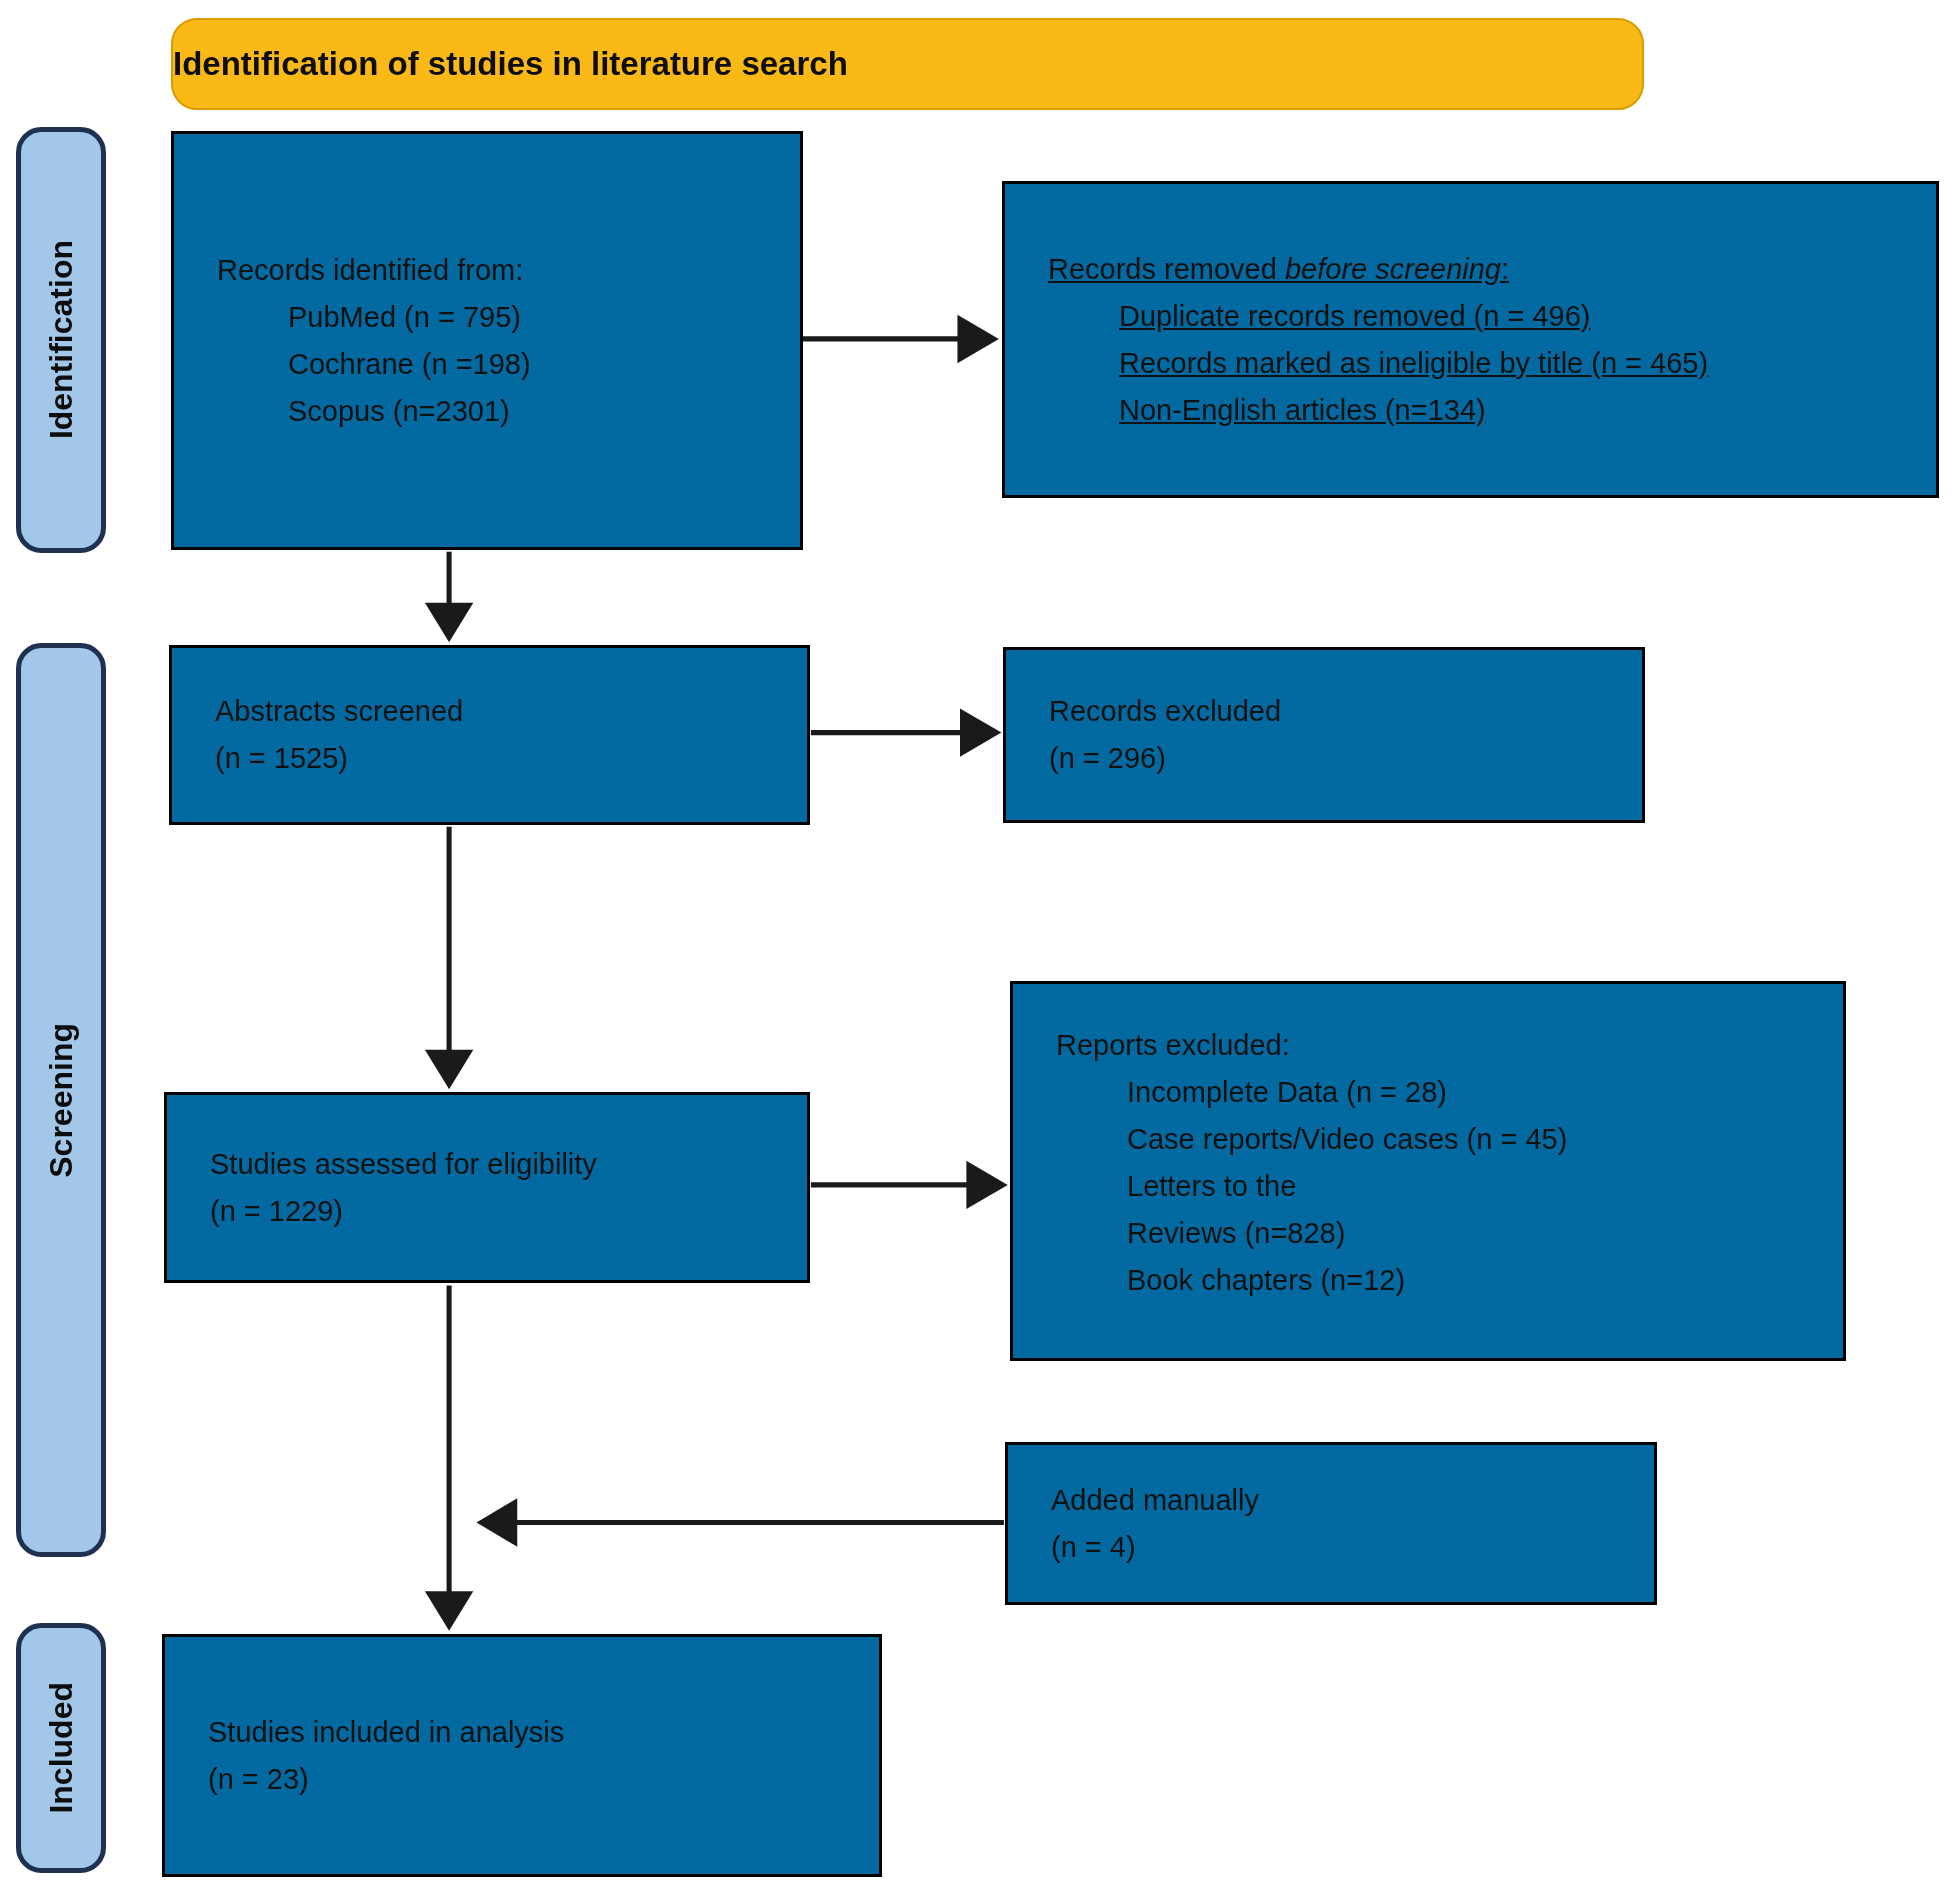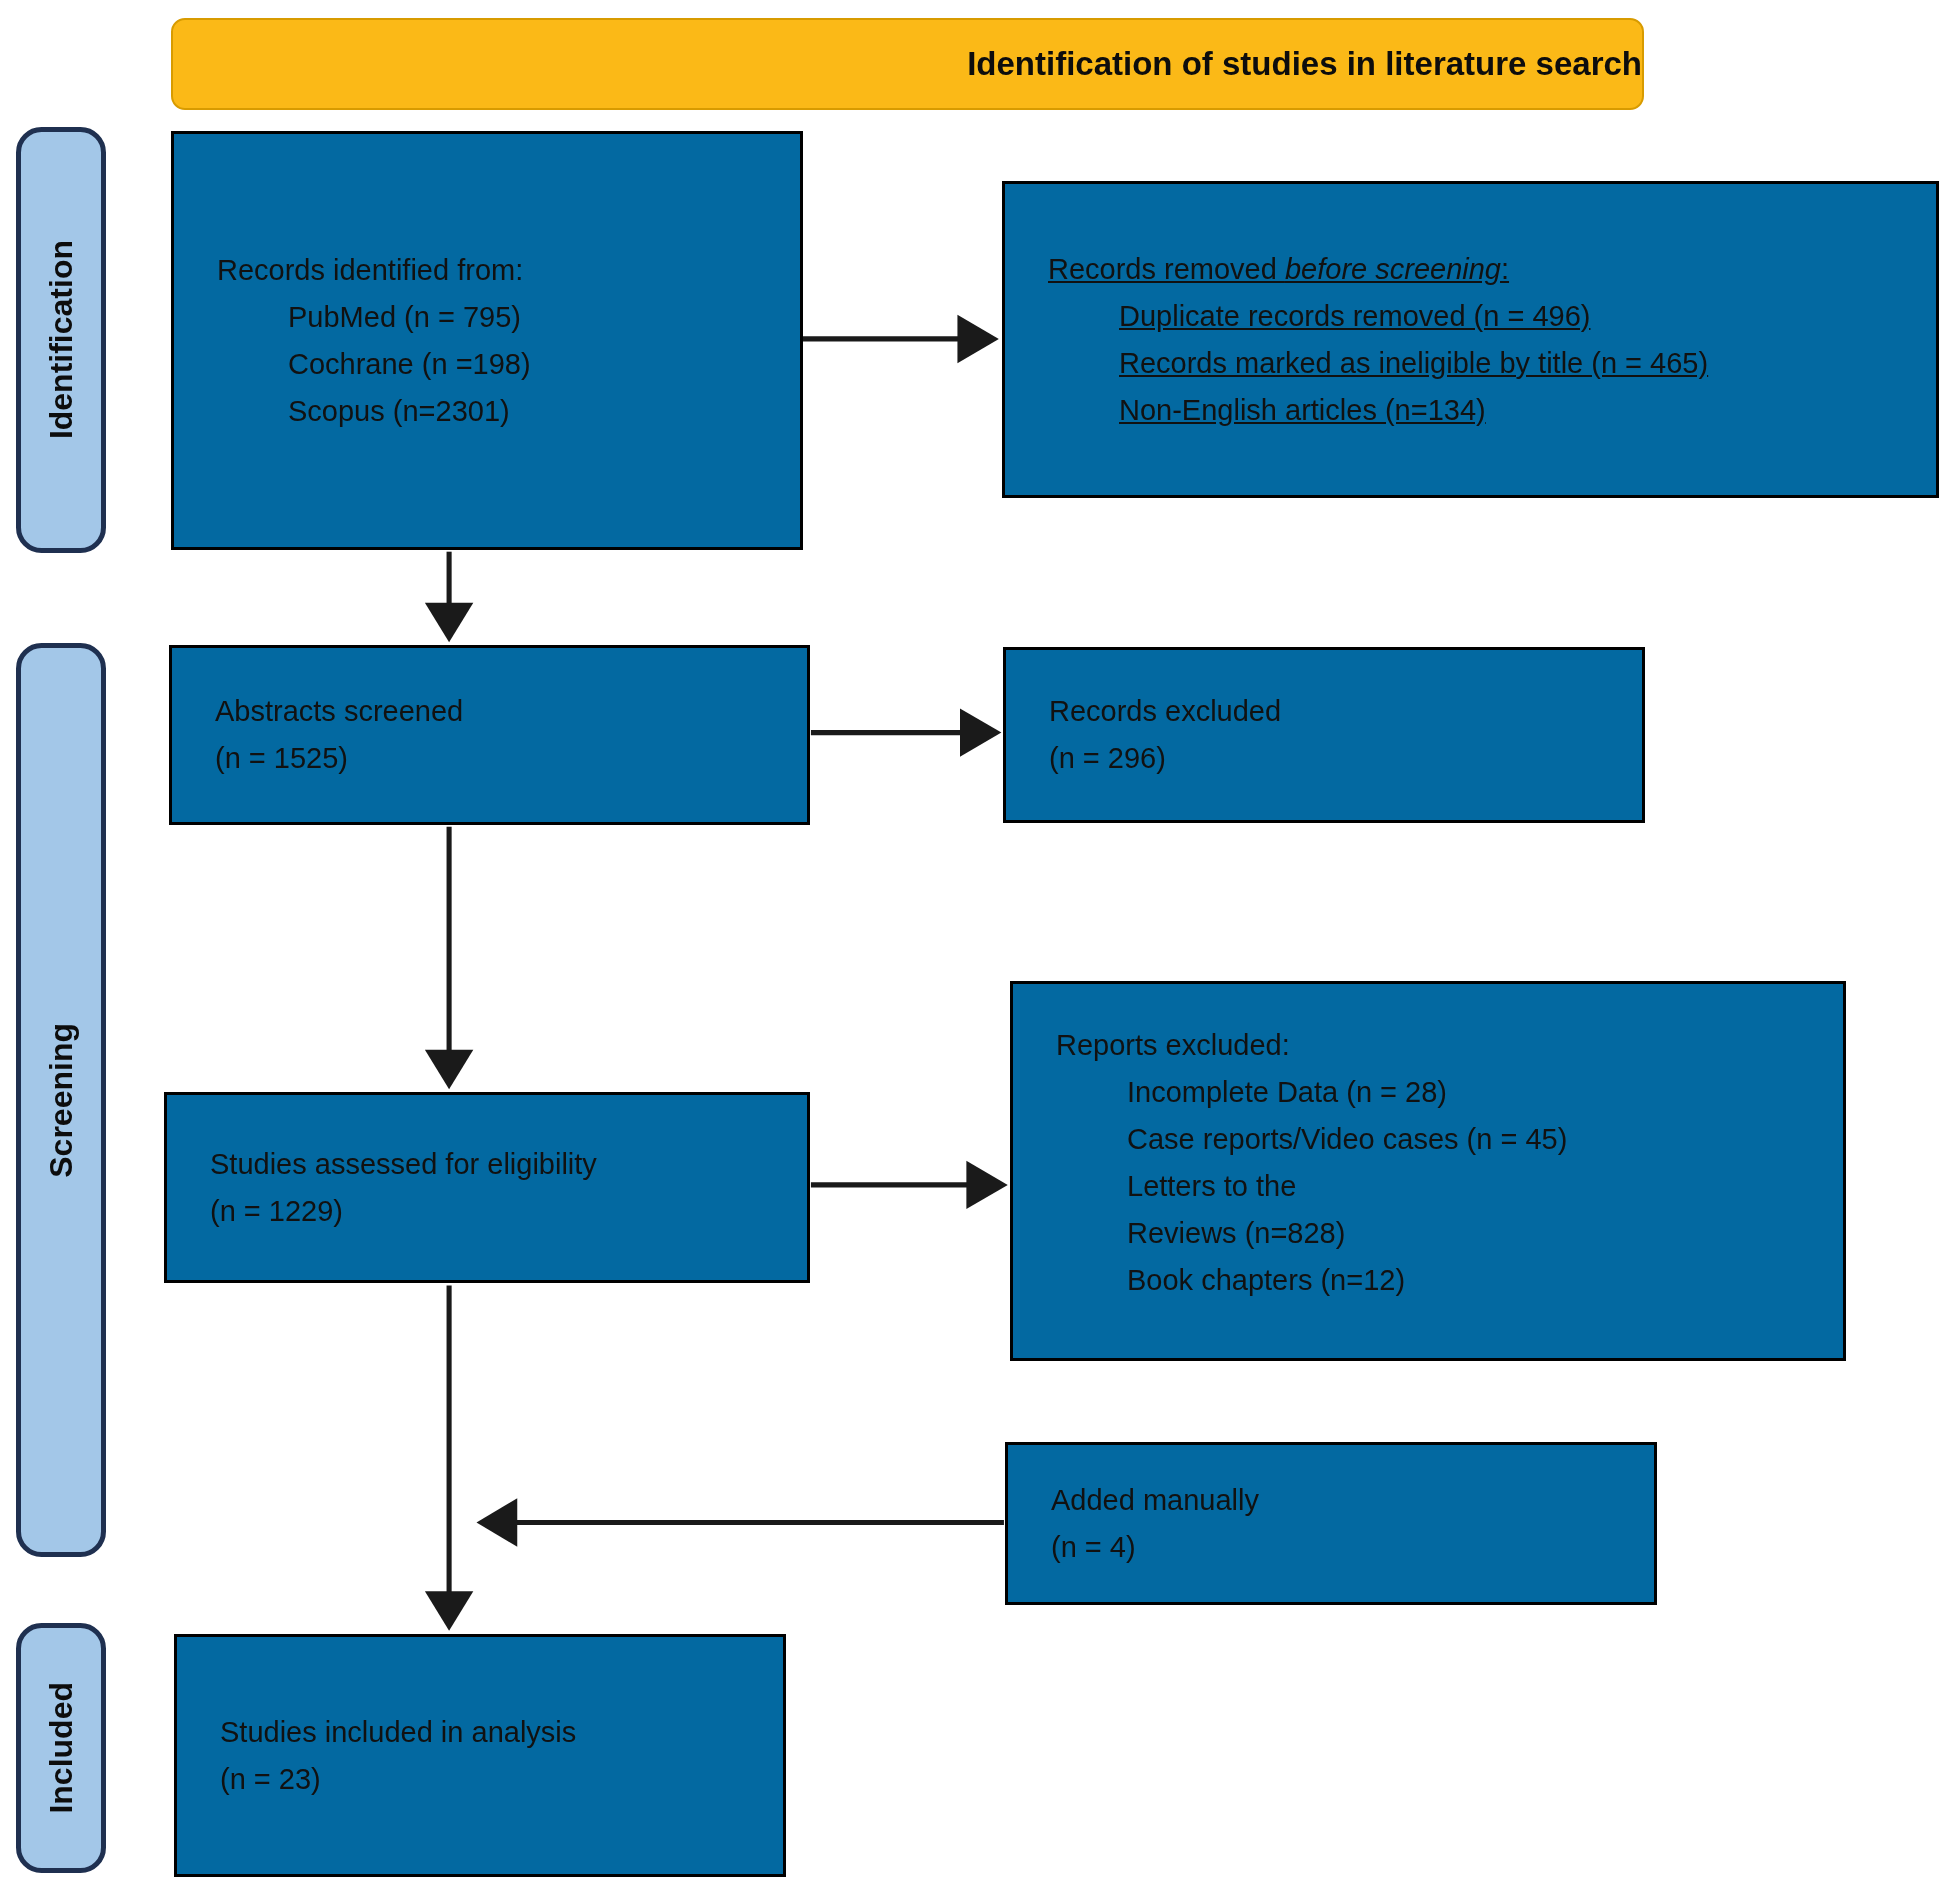--- a/index.html
+++ b/index.html
@@ -16,22 +16,22 @@
     left: 0; top: 0;
     width: 1955px; height: 1899px;
     pointer-events: none;
   }
   .banner {
     position: absolute;
     left: 171px; top: 18px;
     width: 1473px; height: 92px;
     background: #FBB917;
     border: 2.5px solid #D89B00;
-    border-radius: 14px;
-    display: flex; align-items: center; justify-content: flex-end;
+    border-radius: 26px;
+    display: flex; align-items: center; justify-content: flex-start;
     box-sizing: border-box;
   }
   .banner span {
     font-size: 33px; font-weight: bold; color: #0d0d0d;
   }
   .stage {
     position: absolute;
     left: 16px; width: 90px;
     background: #A3C7E8;
     border: 5.7px solid #1F3050;
@@ -60,21 +60,21 @@
   .pbox .indent { padding-left: 71px; }
   .pbox .em { font-style: italic; }
   #box-records-identified { left: 171px;  top: 131px;  width: 632px;  height: 419px; }
   #box-records-removed    { left: 1002px; top: 181px;  width: 937px; height: 317px; text-decoration: underline; }
   #box-abstracts-screened { left: 169px;  top: 645px; width: 641px; height: 180px; }
   #box-records-excluded   { left: 1003px; top: 647px; width: 642px; height: 176px; }
   #box-studies-assessed   { left: 164px;  top: 1092px; width: 646px; height: 191px; }
   #box-reports-excluded   { left: 1010px; top: 981px; width: 836px; height: 380px;
                             justify-content: flex-start; padding-top: 38px; }
   #box-added-manually     { left: 1005px; top: 1442px; width: 652px; height: 163px; }
-  #box-studies-included   { left: 174px;  top: 1634px; width: 612px; height: 243px; }
+  #box-studies-included   { left: 162px;  top: 1634px; width: 720px; height: 243px; }
 </style>
 </head>
 <body>
 
 <div class="canvas">
 
   <svg class="arrows" viewBox="0 0 3069 2981" xmlns="http://www.w3.org/2000/svg">
     <g stroke="#1A1A1A" stroke-width="8" fill="#1A1A1A">
       <line x1="1260" y1="532" x2="1506" y2="532"></line>
       <polygon points="1568,532 1503,494 1503,570" stroke="none"></polygon>

